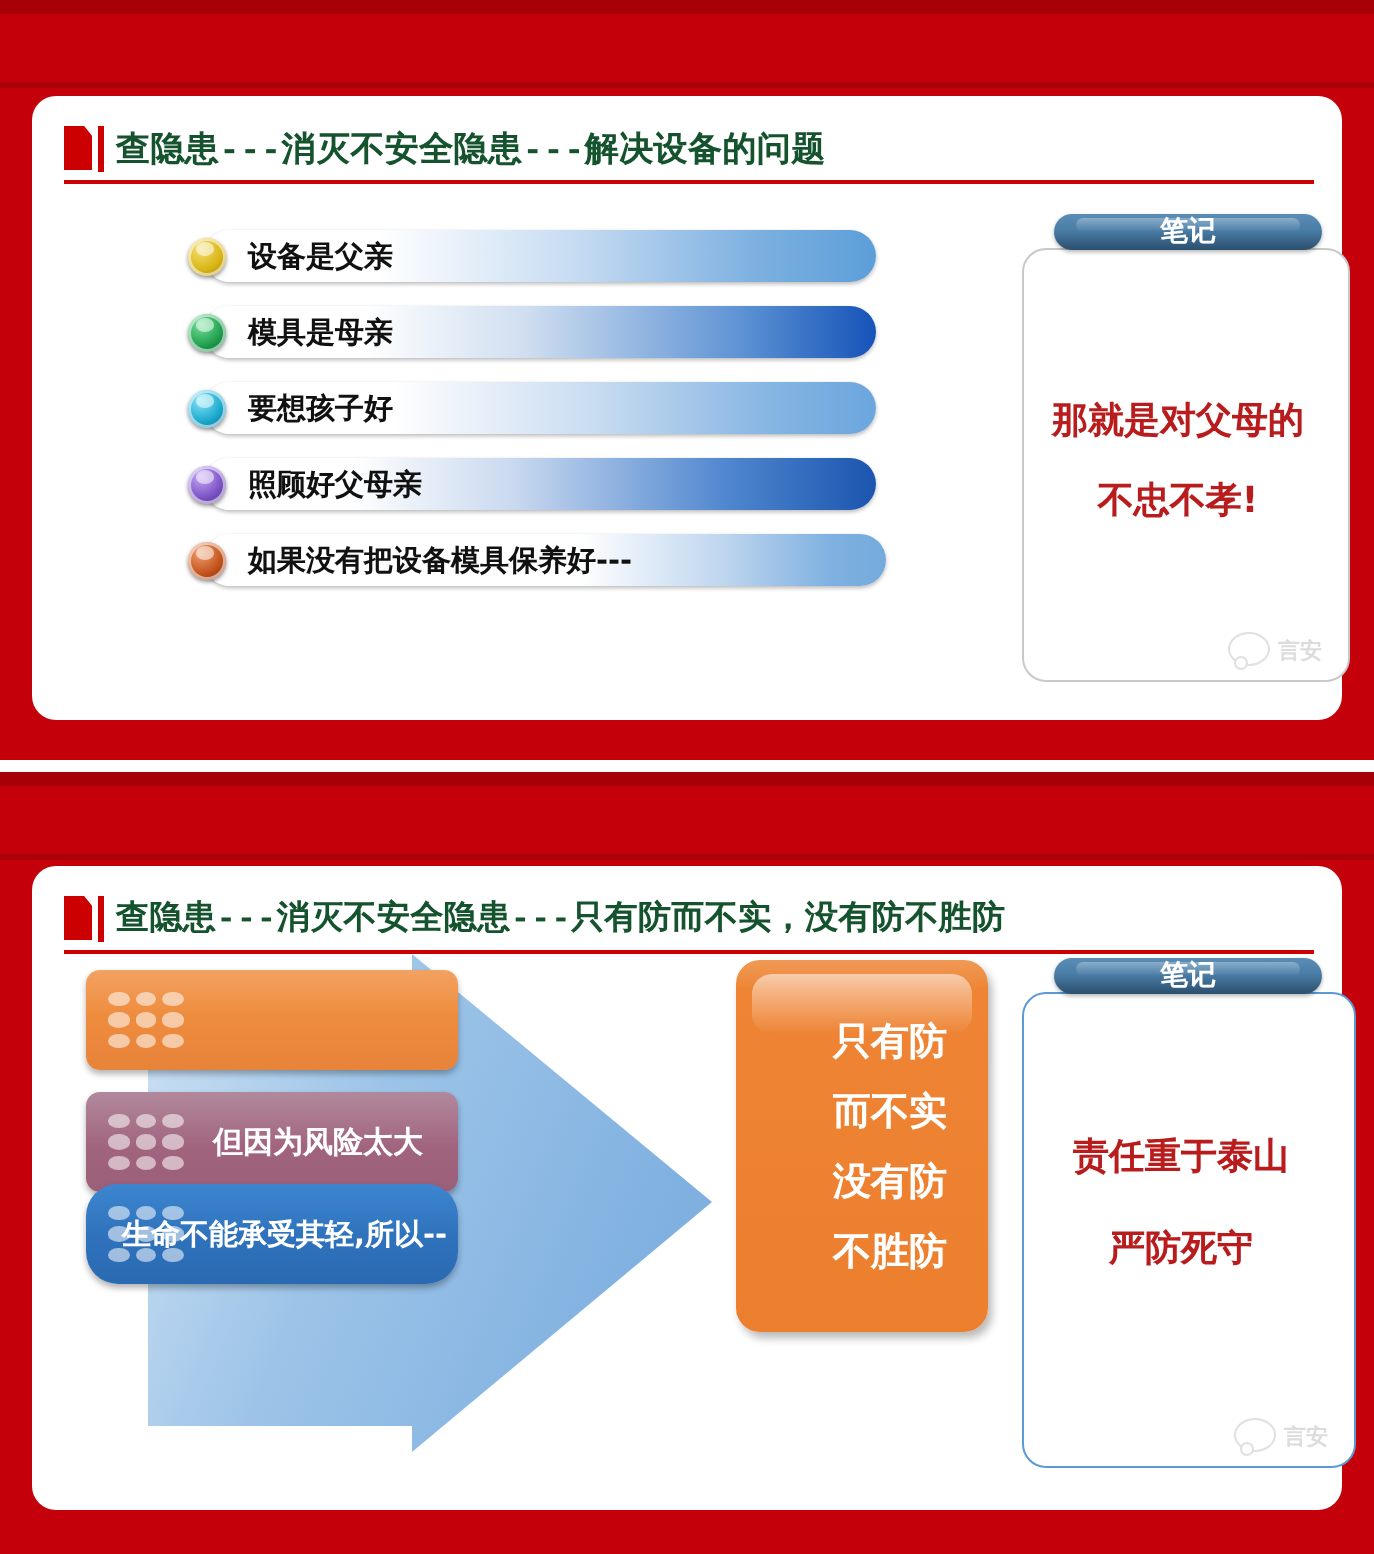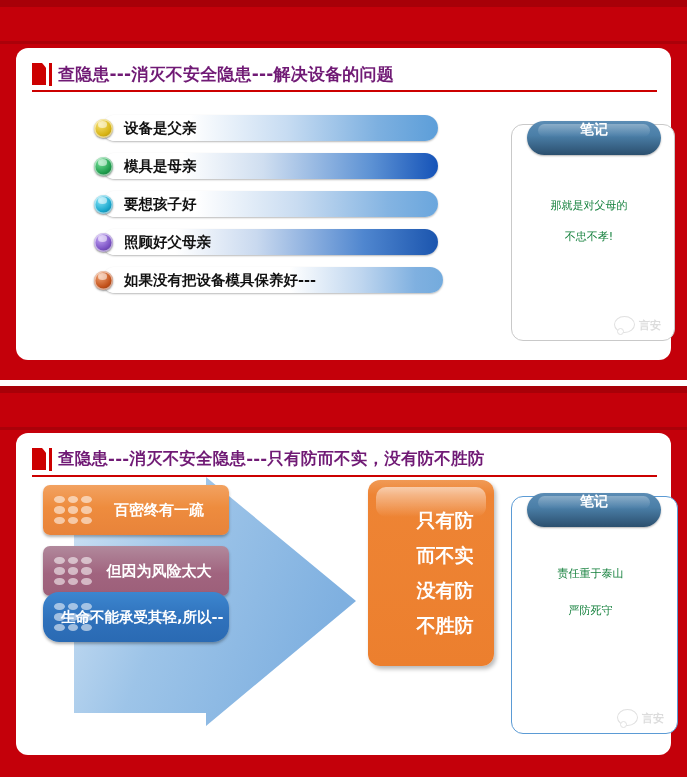--- a/index.html
+++ b/index.html
@@ -27,21 +27,21 @@
 
   
   .title-row{position:absolute;left:16px;top:11px;right:12px;height:30px;display:flex;align-items:center;}
   .title-icon{
     width:14px;height:22px;flex:0 0 auto;margin-right:3px;
     background:#cc0000;
     clip-path:polygon(0 0,72% 0,100% 22%,100% 100%,0 100%);
   }
   .title-bar{width:3px;height:23px;background:#cc0000;flex:0 0 auto;margin-right:6px;}
   .title-text{
-    color:#701a75;font-weight:bold;font-size:17px;letter-spacing:.2px;white-space:nowrap;
+    color:#14532d;font-weight:bold;font-size:17px;letter-spacing:.2px;white-space:nowrap;font-family:Liberation Mono, monospace;
   }
   #canvas2 .title-text{font-size:16.5px;}
   .title-underline{position:absolute;left:16px;right:14px;top:42px;height:2px;background:#cc0000;}
 
   
   .pill-list{position:absolute;left:78px;top:67px;}
   .pill-row{display:flex;align-items:center;height:26px;margin-bottom:12px;position:relative;}
   .bullet{
     width:19px;height:19px;border-radius:50%;flex:0 0 auto;
     position:relative;z-index:3;margin-right:-11px;
@@ -66,32 +66,32 @@
 
   
   .notes{position:absolute;}
   .notes-body{
     position:absolute;left:8px;top:18px;right:0;bottom:0;
     background:#fff;border-radius:12px;
   }
   .notes.gray .notes-body{border:1.5px solid #c9c9c9;}
   .notes.blue .notes-body{border:1.5px solid #5b9bd5;}
   .notes-head{
-    position:absolute;left:24px;top:15px;width:134px;height:34px;border-radius:17px;
+    position:absolute;left:24px;top:1px;width:134px;height:18px;border-radius:17px;
     background:linear-gradient(to bottom,#5b8cb4 0%,#4b7fa8 42%,#2b4f6e 100%);
-    display:flex;align-items:flex-start;justify-content:center;z-index:4;
+    display:flex;align-items:flex-end;justify-content:center;z-index:4;
     box-shadow:0 1px 2px rgba(0,0,0,.3);
   }
   .notes-head::after{
     content:"";position:absolute;left:8%;top:10%;width:84%;height:38%;border-radius:14px;
     background:linear-gradient(to bottom,rgba(255,255,255,.30),rgba(255,255,255,0));
   }
   .notes-head span{color:#fff;font-size:14px;font-weight:bold;position:relative;z-index:2;}
   .notes-lines{position:absolute;left:0;right:0;text-align:center;}
-  .notes-lines p{margin:0 0 16px 0;font-size:11px;font-weight:normal;color:#15803d;}
+  .notes-lines p{margin:0 0 16px 0;font-size:18px;font-weight:bold;color:#b91c1c;}
 
   #notes1{left:487px;top:58px;width:172px;height:235px;}
   #notes1 .notes-lines{top:92px;}
   #notes2{left:487px;top:45px;width:175px;height:256px;}
   #notes2 .notes-lines{top:88px;}
   #notes2 .notes-lines p{margin-bottom:22px;}
 
   .watermark{
     position:absolute;right:14px;bottom:8px;display:flex;align-items:flex-end;
     opacity:.30;z-index:6;pointer-events:none;
@@ -249,21 +249,20 @@
           <i></i>
             <i></i>
             <i></i>
             <i></i>
             <i></i>
             <i></i>
             <i></i>
             <i></i>
             <i></i>
         </div>
-        <div class="ltext">百密终有一疏</div>
       </div>
 
       <div class="lbox" id="lbox2">
         <div class="dots">
           <i></i>
             <i></i>
             <i></i>
             <i></i>
             <i></i>
             <i></i>

